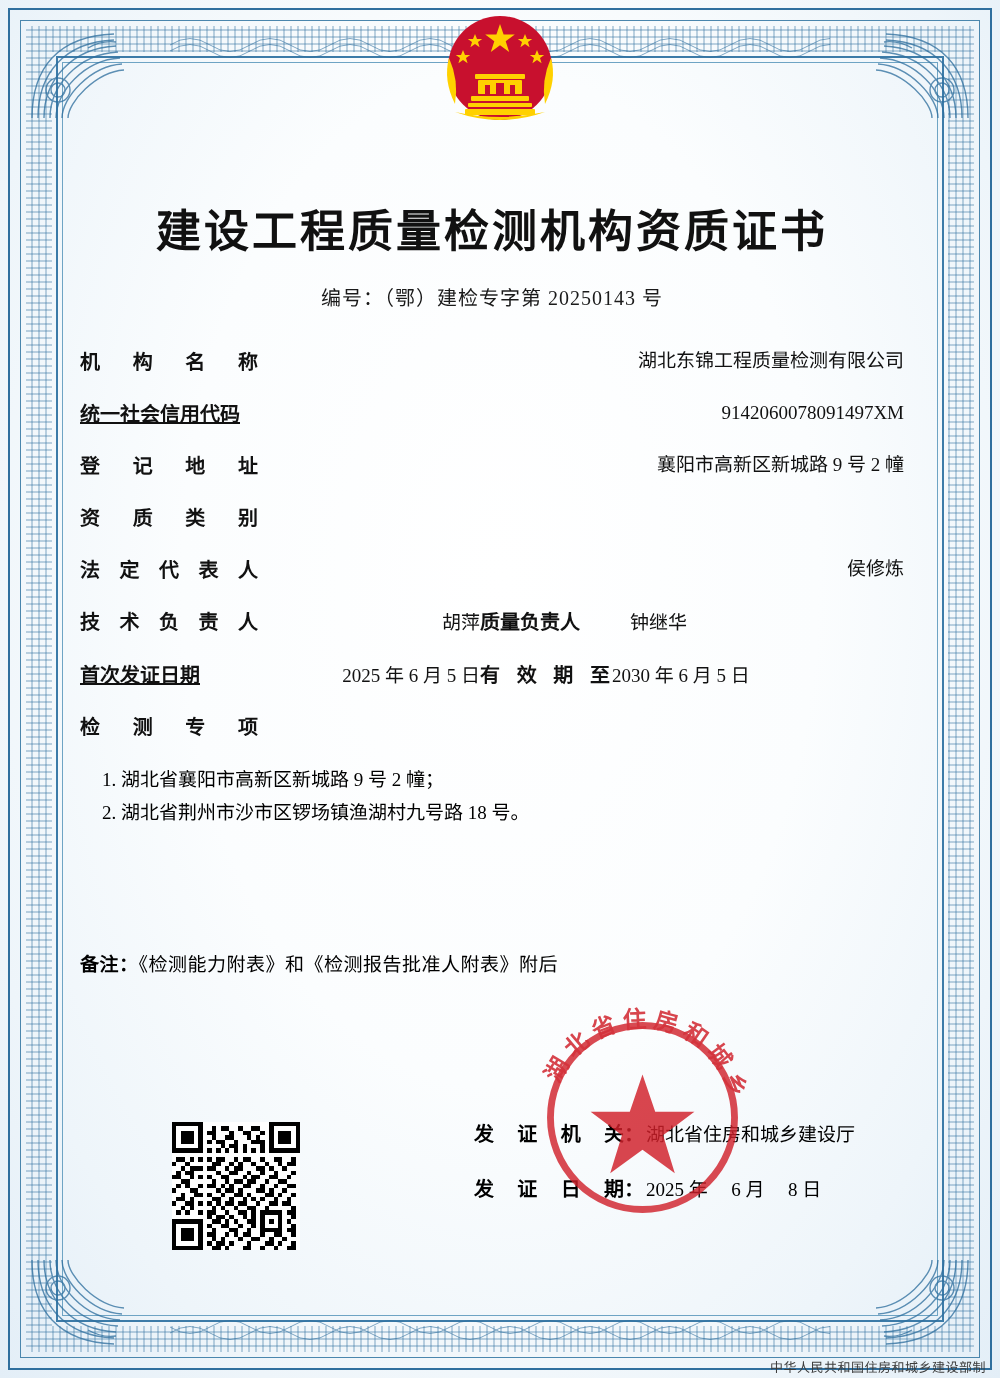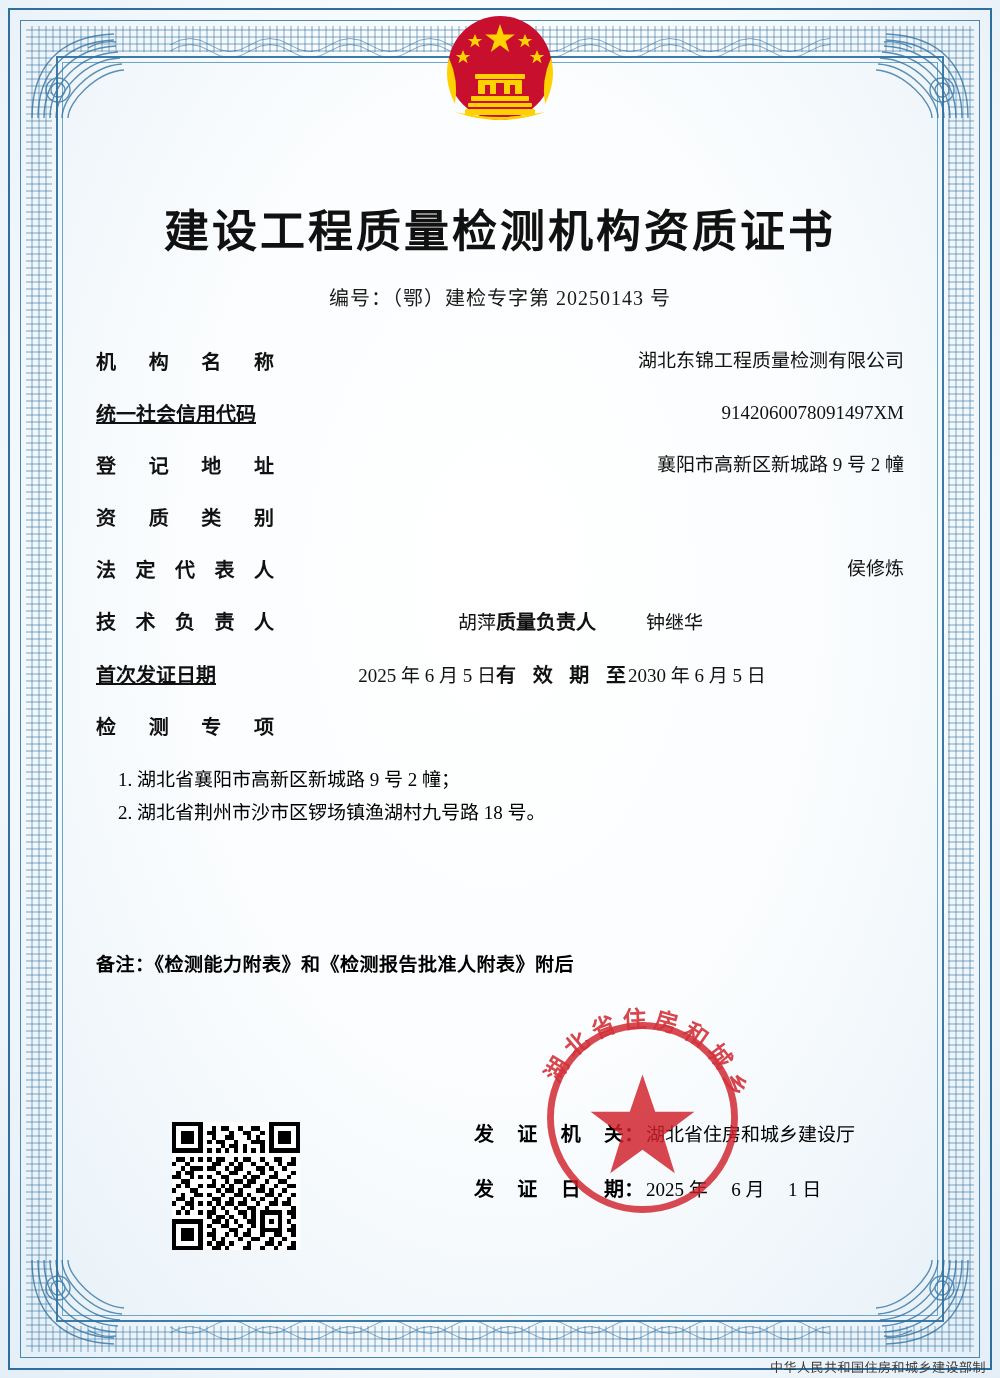--- a/index.html
+++ b/index.html
@@ -93,21 +93,21 @@
     transform: translateX(-50%);
     top: 8px;
     width: 130px;
     height: 128px;
   }
   .emblem svg { width: 100%; height: 100%; display: block; }
 
   
   .content {
     position: absolute;
-    left: 96px;
+    left: 80px;
     right: 96px;
     top: 190px;
   }
   .cert-title {
     text-align: center;
     font-size: 45px;
     font-weight: bold;
     letter-spacing: 3px;
     color: #111;
     font-family: "DejaVu Sans", "Liberation Sans", sans-serif;
@@ -175,21 +175,21 @@
     line-height: 1.7;
   }
   .addr-list li { margin: 0; }
 
   .remark {
     margin-top: 120px;
     font-size: 19px;
     font-weight: bold;
     letter-spacing: .5px;
   }
-  .remark .rtxt { font-weight: bold; }
+  .remark .rtxt { font-weight: normal; }
 
   
   .issuer-block {
     position: absolute;
     right: 96px;
     bottom: 150px;
     width: 430px;
     text-align: left;
   }
   .issuer-row {
@@ -709,21 +709,21 @@
         <span>证</span>
         <span>日</span>
         <span>期</span>
       </span>
       <span class="colon">：</span>
       <span class="v">
         <span>2025 年</span>
         <span style="display:inline-block;width:14px"></span>
         <span>6 月</span>
         <span style="display:inline-block;width:14px"></span>
-        <span>1 日</span>
+        <span>8 日</span>
       </span>
     </div>
   </div>
 
   <div class="seal">
     <svg viewBox="0 0 240 240">
       <defs>
         <path id="sealArc" d="M 120,120 m -92,0 a 92,92 0 1,1 184,0" fill="none"></path>
         <path id="sealArcBottom" d="M 32,120 a 88,88 0 0,0 176,0" fill="none"></path>
       </defs>

